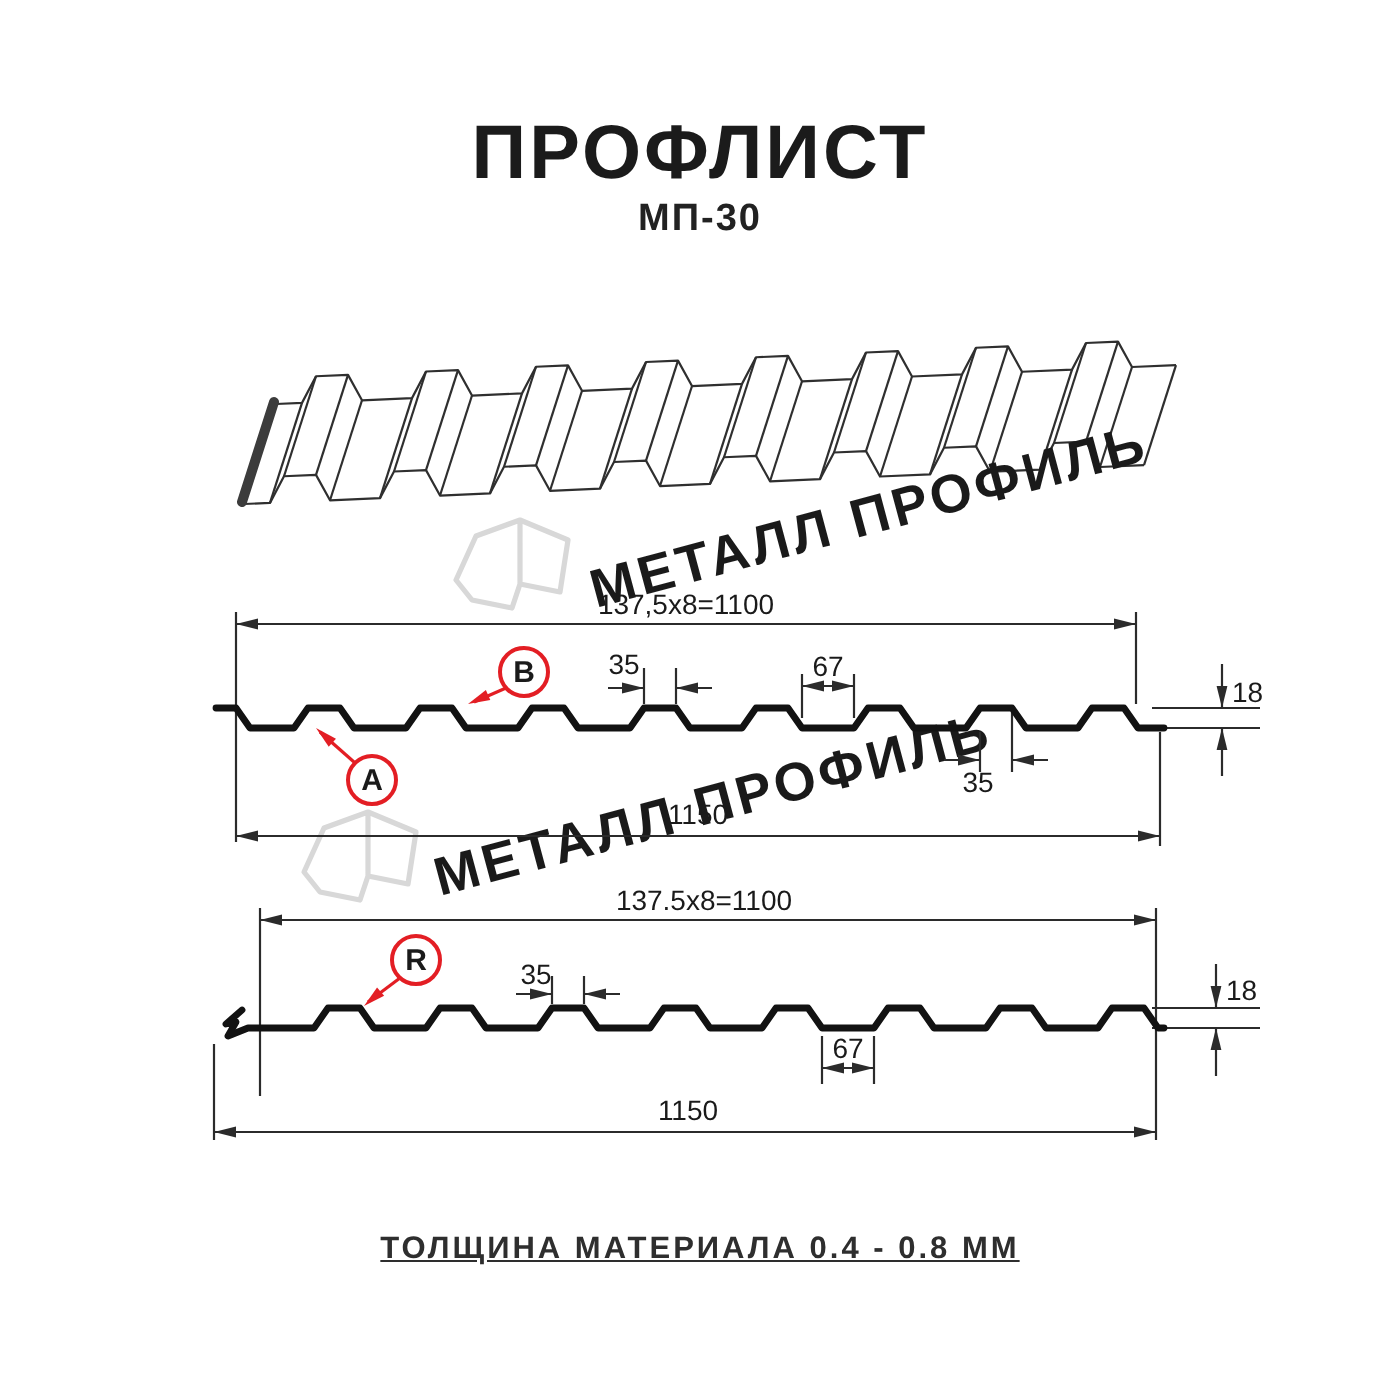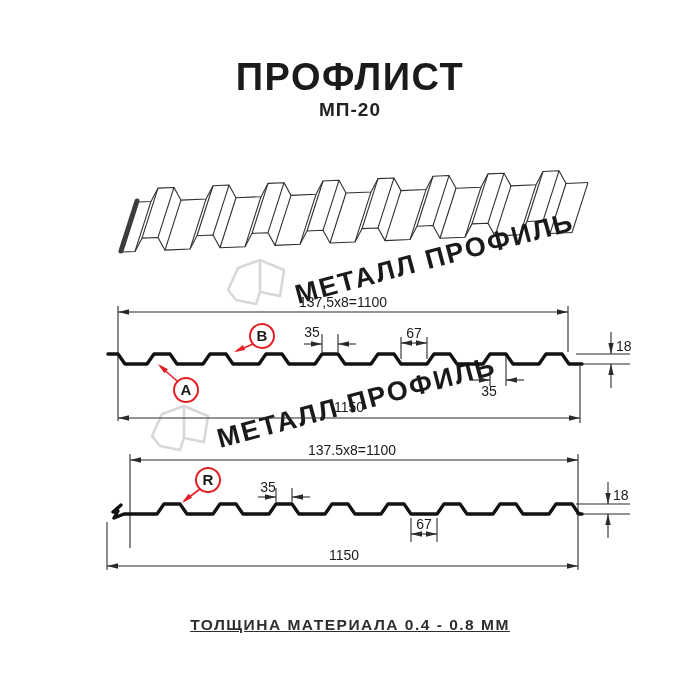--- a/index.html
+++ b/index.html
@@ -19,21 +19,21 @@
   text.wm{font-size:27px;font-weight:700;letter-spacing:2px;text-anchor:start;}
   .thin{stroke:#2b2b2b;stroke-width:1.1;fill:none;}
   .profile{stroke:#121212;stroke-width:3.4;fill:none;stroke-linejoin:round;stroke-linecap:round;}
   .sheetline{stroke:#2f2f2f;stroke-width:1.1;fill:none;stroke-linejoin:round;}
 </style>
 </head>
 <body>
 
 <div class="page">
   <div class="title">ПРОФЛИСТ</div>
-  <div class="subtitle">МП-20</div>
+  <div class="subtitle">МП-30</div>
 
   <svg width="700" height="700" viewBox="0 0 700 700">
     <defs>
       <g id="mplogo">
         <path d="M2,32 L12,10 L34,2 L58,12 L54,38 L34,34 L30,46 L10,42 Z M34,34 L34,2" fill="none" stroke="#d8d8d8" stroke-width="2.6" stroke-linejoin="round"></path>
       </g>
     </defs>
 
     <g id="sheet3d">
         <polygon points="122,252 135,251.4384 142,238.136 158,237.4448 165,250.1424 190,249.0624 197,235.76 213,235.0688 220,247.7664 245,246.6864 252,233.384 268,232.6928 275,245.3904 300,244.3104 307,231.008 323,230.3168 330,243.0144 355,241.9344 362,228.632 378,227.9408 385,240.6384 410,239.5584 417,226.256 433,225.5648 440,238.2624 465,237.1824 472,223.88 488,223.1888 495,235.8864 520,234.8064 527,221.504 543,220.8128 550,233.5104 572,232.56 588,182.56 566,183.5104 559,170.8128 543,171.504 536,184.8064 511,185.8864 504,173.1888 488,173.88 481,187.1824 456,188.2624 449,175.5648 433,176.256 426,189.5584 401,190.6384 394,177.9408 378,178.632 371,191.9344 346,193.0144 339,180.3168 323,181.008 316,194.3104 291,195.3904 284,182.6928 268,183.384 261,196.6864 236,197.7664 229,185.0688 213,185.76 206,199.0624 181,200.1424 174,187.4448 158,188.136 151,201.4384 138,202" fill="#ffffff" stroke="none"></polygon>

